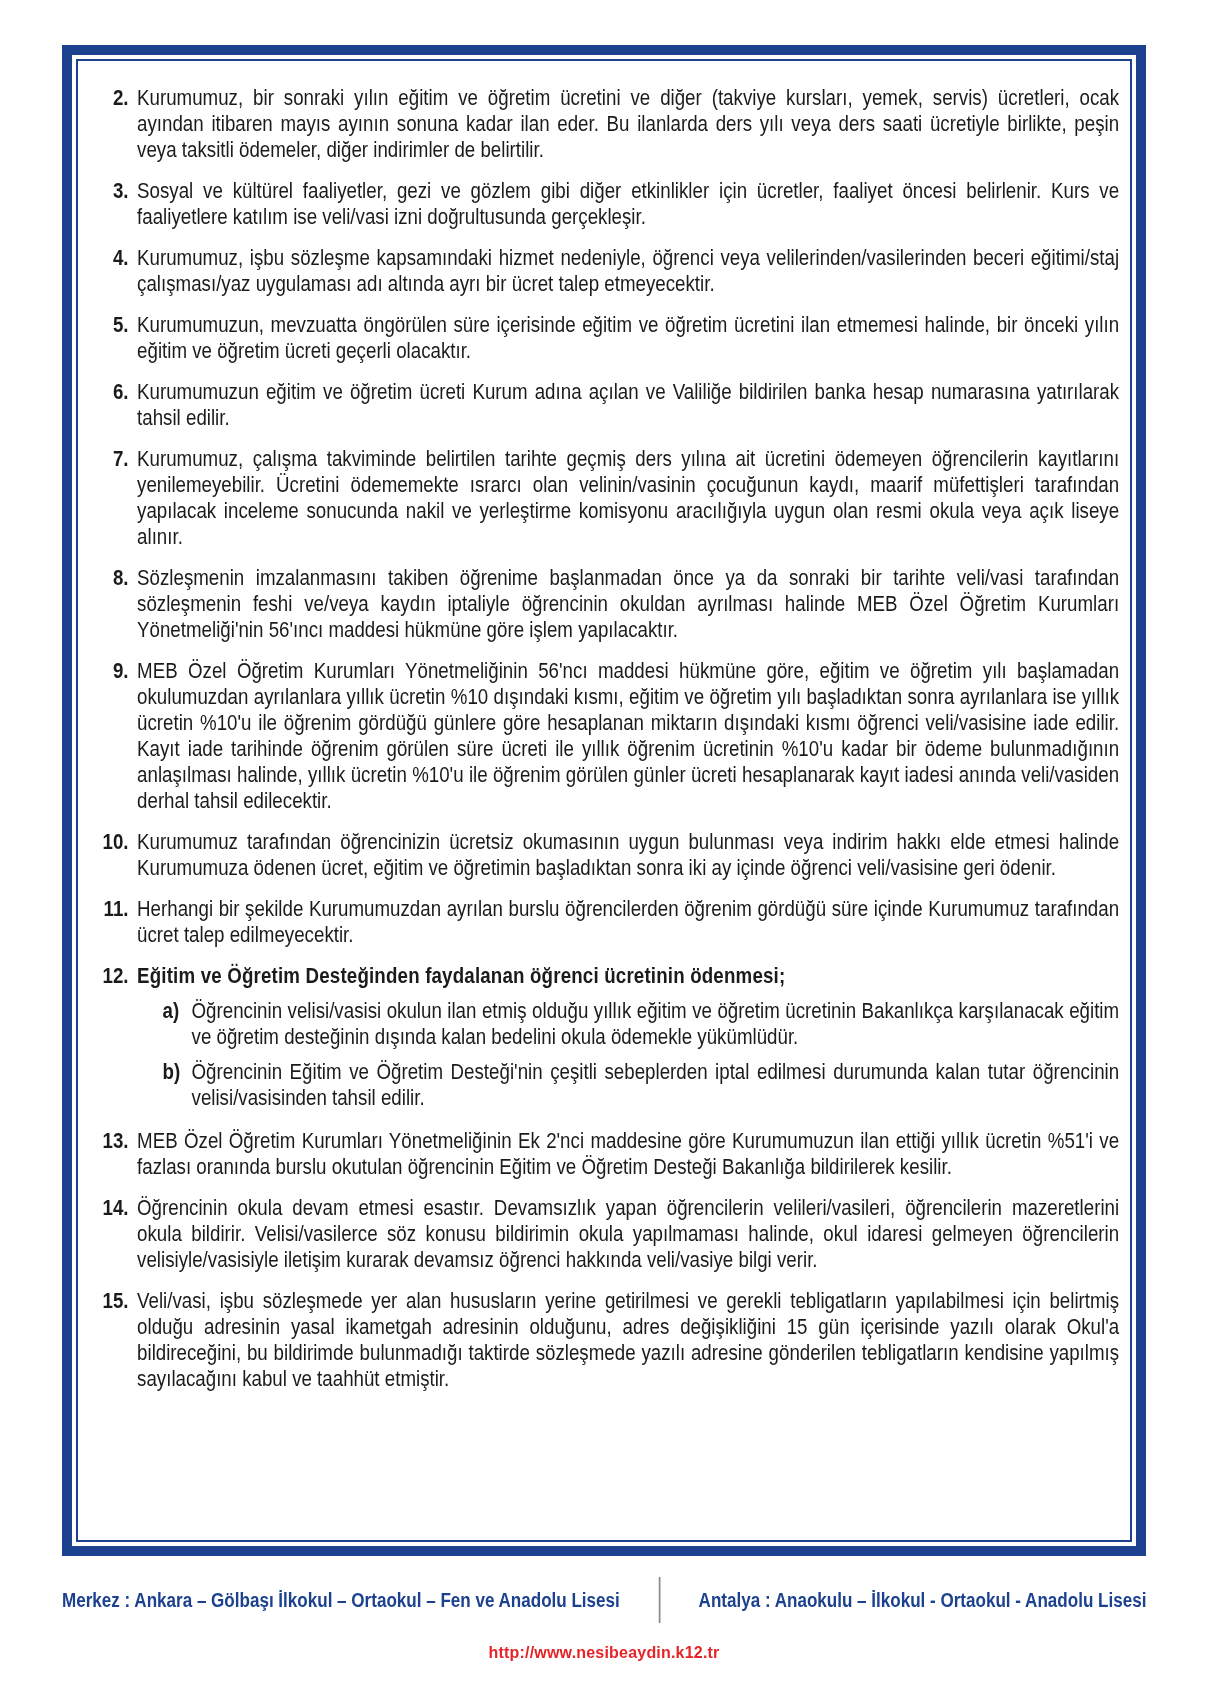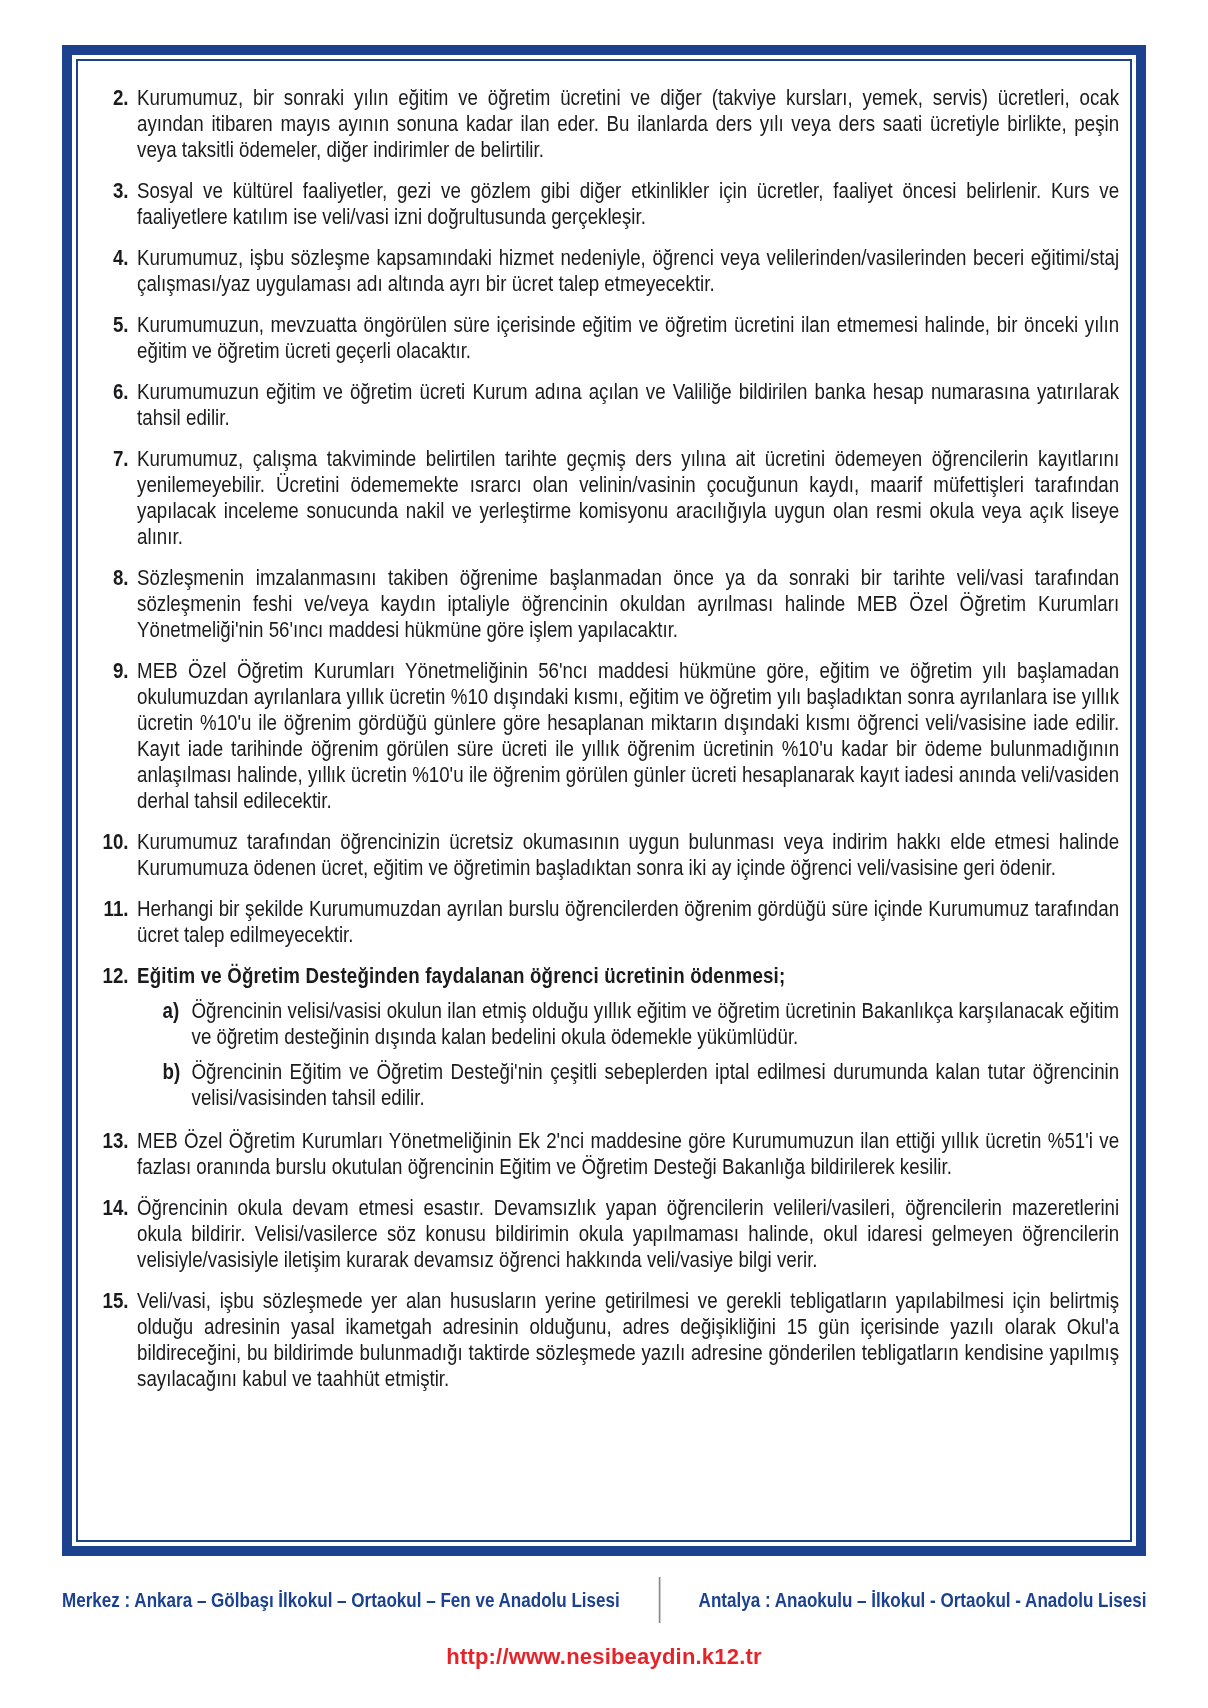--- a/index.html
+++ b/index.html
@@ -43,21 +43,21 @@
   .footer-line{
     position:absolute;left:62px;top:1577px;width:1272px;
     transform:scaleX(0.8525);transform-origin:0 0;
     display:flex;align-items:center;justify-content:space-between;
     color:var(--navy);font-weight:bold;font-size:20px;white-space:nowrap;
   }
   .campus-divider{width:2px;height:46px;background:var(--divider);}
   
   .site-url{
     position:absolute;left:0;top:1644px;width:1208px;text-align:center;
-    color:var(--red);font-weight:bold;font-size:22px;letter-spacing:.2px;
+    color:var(--red);font-weight:bold;font-size:16px;letter-spacing:.2px;
   }
 </style>
 </head>
 <body>
 
 <div class="page">
 
   <div class="doc-box">
     <div class="doc-inner">
       <div class="clauses">

